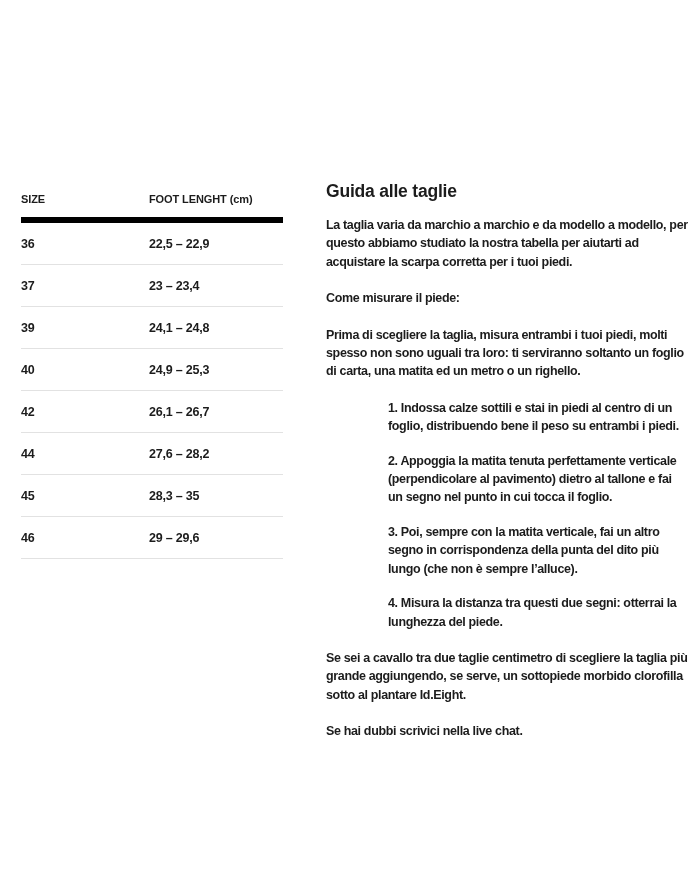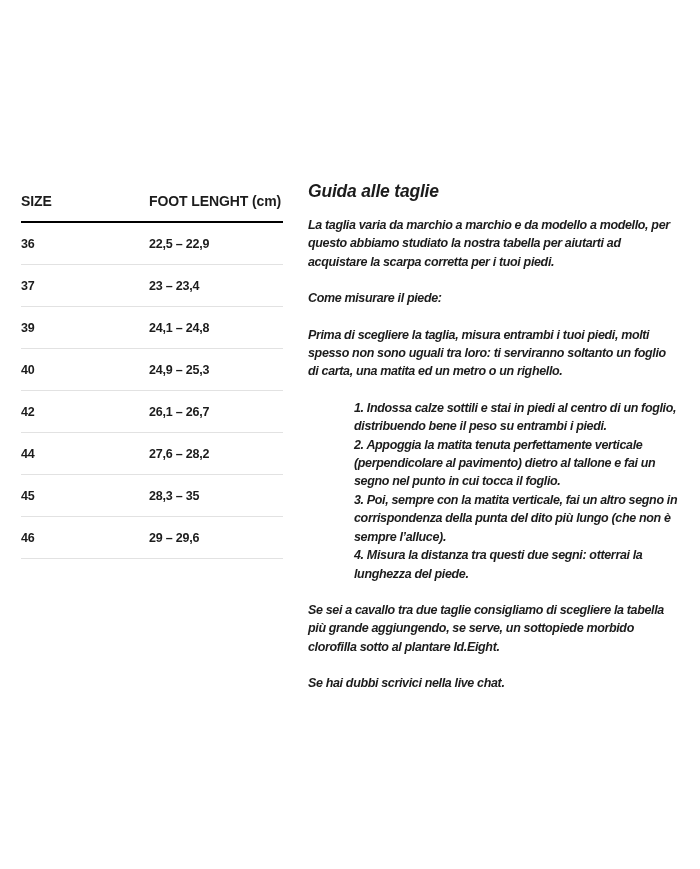--- a/index.html
+++ b/index.html
@@ -19,63 +19,62 @@
     left:21px;
     top:188px;
     width:262px;
     font-weight:700;
   }
   .thead{
     display:flex;
     box-sizing:border-box;
     height:35px;
     padding-top:5px;
-    border-bottom:2px solid #000000;
-    font-size:14px;
+    border-bottom:6px solid #000000;
+    font-size:11px;
     letter-spacing:-0.1px;
     justify-content:center;
   }
   .trow{
     display:flex;
     align-items:center;
     box-sizing:border-box;
     height:42px;
     border-bottom:1px solid #e2e2e2;
     font-size:12.5px;
     letter-spacing:-0.2px;
   }
   .c1{flex:0 0 128px;}
   .c2{flex:1 1 auto;}
 
   
   .guide{
     position:absolute;
-    left:308px;
+    left:326px;
     top:180px;
     width:370px;
     font-size:12.5px;
     line-height:18.4px;
     font-weight:700;
     letter-spacing:-0.35px;
-    font-style:italic;
   }
   .guide-title{
     font-size:17.5px;
     line-height:22px;
     margin:0 0 14px 0;
     letter-spacing:-0.2px;
     font-weight:700;
   }
   .guide p{margin:0 0 18px 0;}
   .measure-heading{display:block;}
   .steps{
     margin:0 0 18px 0;
     padding-left:46px;
   }
-  .step{margin:0;}
+  .step{margin:16px;}
 </style>
 </head>
 <body>
 
 <div class="page">
 
   <div class="size-table">
     <div class="thead">
       <span class="c1">SIZE</span>
       <span class="c2">FOOT LENGHT (cm)</span>
@@ -127,18 +126,18 @@
 
     <p>Prima di scegliere la taglia, misura entrambi i tuoi piedi, molti spesso non sono uguali tra loro: ti serviranno soltanto un foglio di carta, una matita ed un metro o un righello.</p>
 
     <div class="steps" id="steps-list">
         <div class="step">1. Indossa calze sottili e stai in piedi al centro di un foglio, distribuendo bene il peso su entrambi i piedi.</div>
         <div class="step">2. Appoggia la matita tenuta perfettamente verticale (perpendicolare al pavimento) dietro al tallone e fai un segno nel punto in cui tocca il foglio.</div>
         <div class="step">3. Poi, sempre con la matita verticale, fai un altro segno in corrispondenza della punta del dito più lungo (che non è sempre l’alluce).</div>
         <div class="step">4. Misura la distanza tra questi due segni: otterrai la lunghezza del piede.</div>
       </div>
 
-    <p>Se sei a cavallo tra due taglie consigliamo di scegliere la tabella più grande aggiungendo, se serve, un sottopiede morbido clorofilla sotto al plantare Id.Eight.</p>
+    <p>Se sei a cavallo tra due taglie centimetro di scegliere la taglia più grande aggiungendo, se serve, un sottopiede morbido clorofilla sotto al plantare Id.Eight.</p>
 
     <p>Se hai dubbi scrivici nella live chat.</p>
   </div>
 
 </div>
 
 </body></html>

